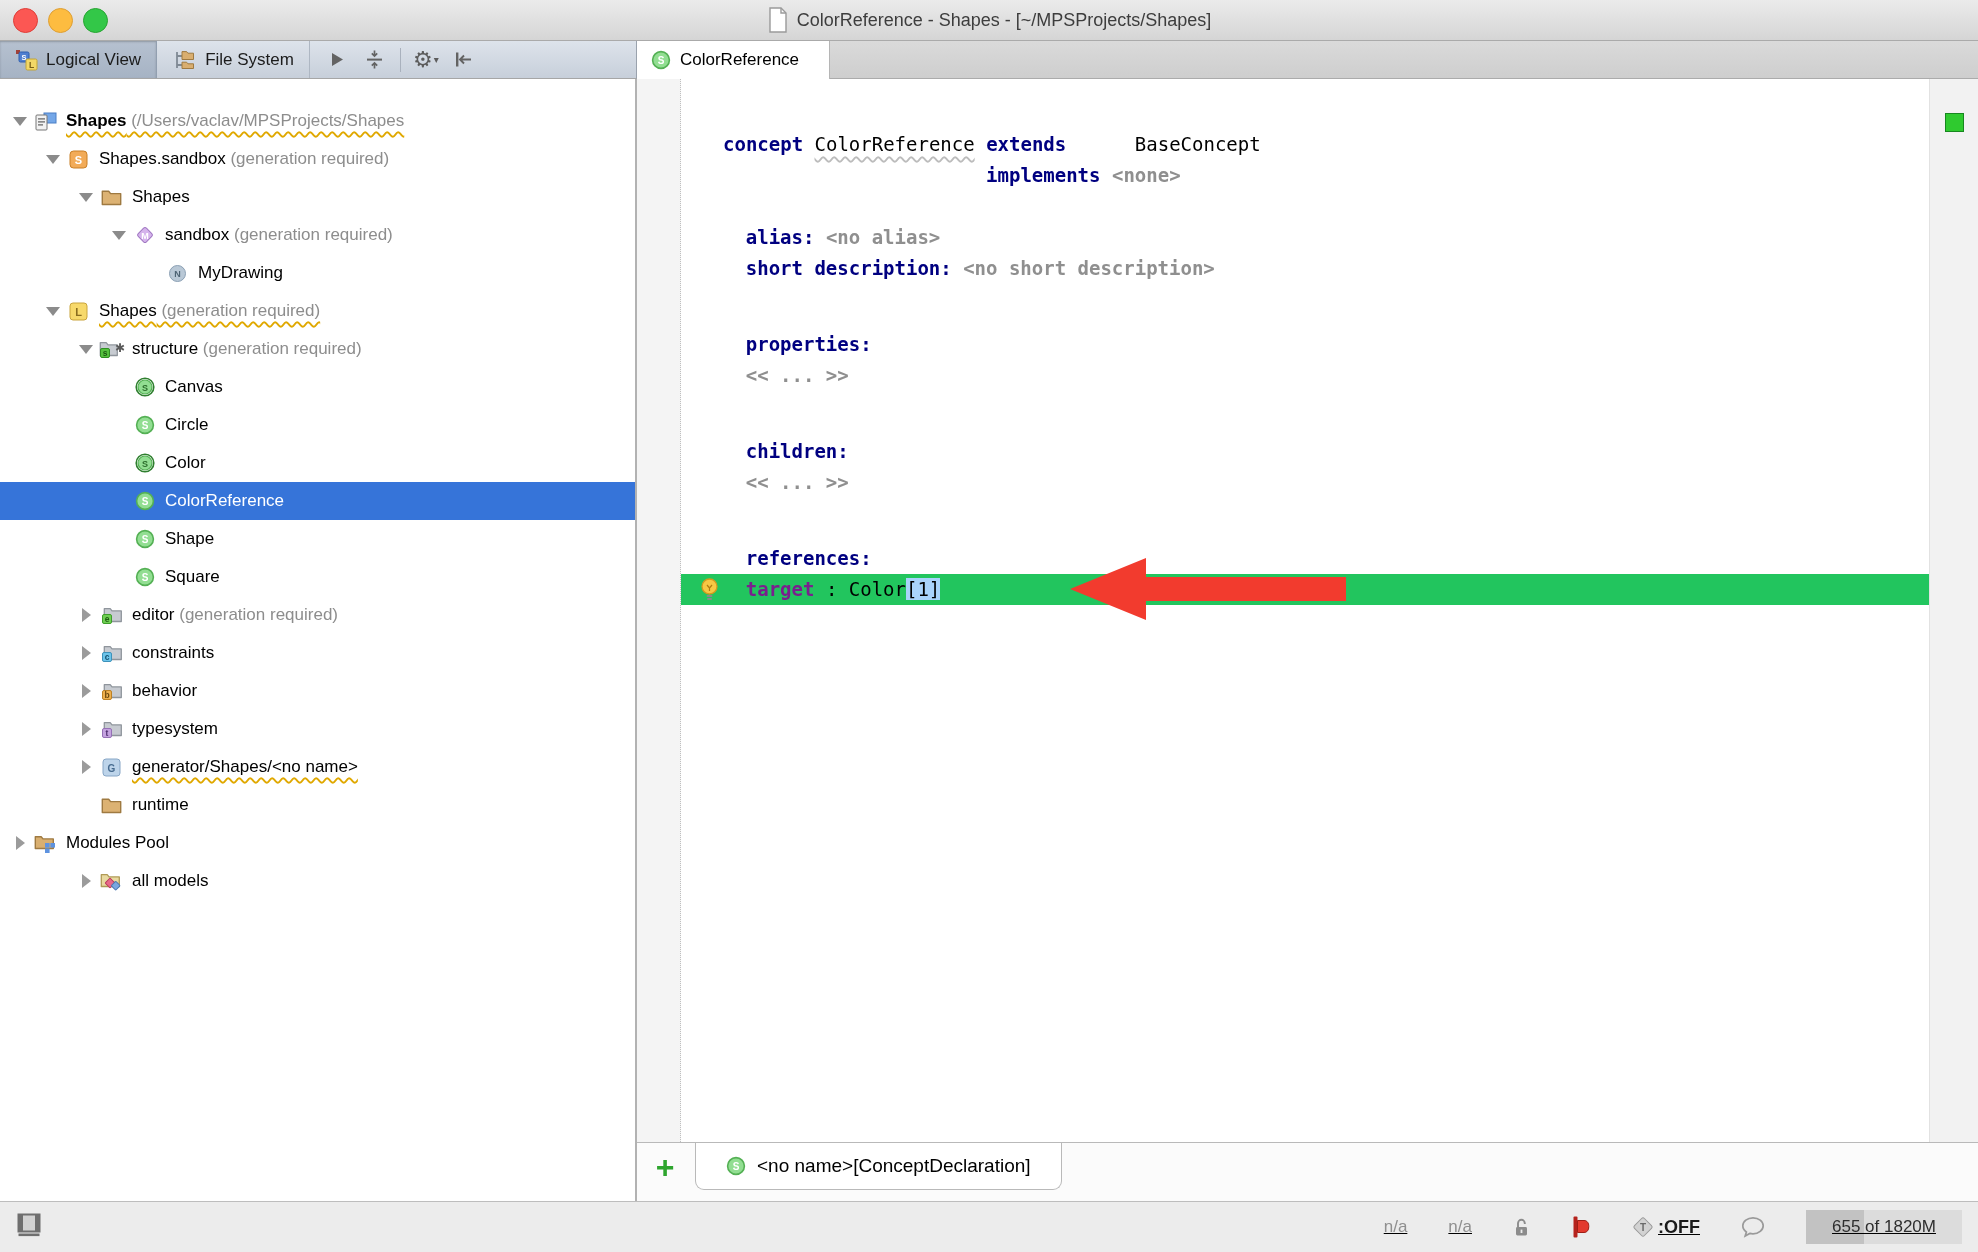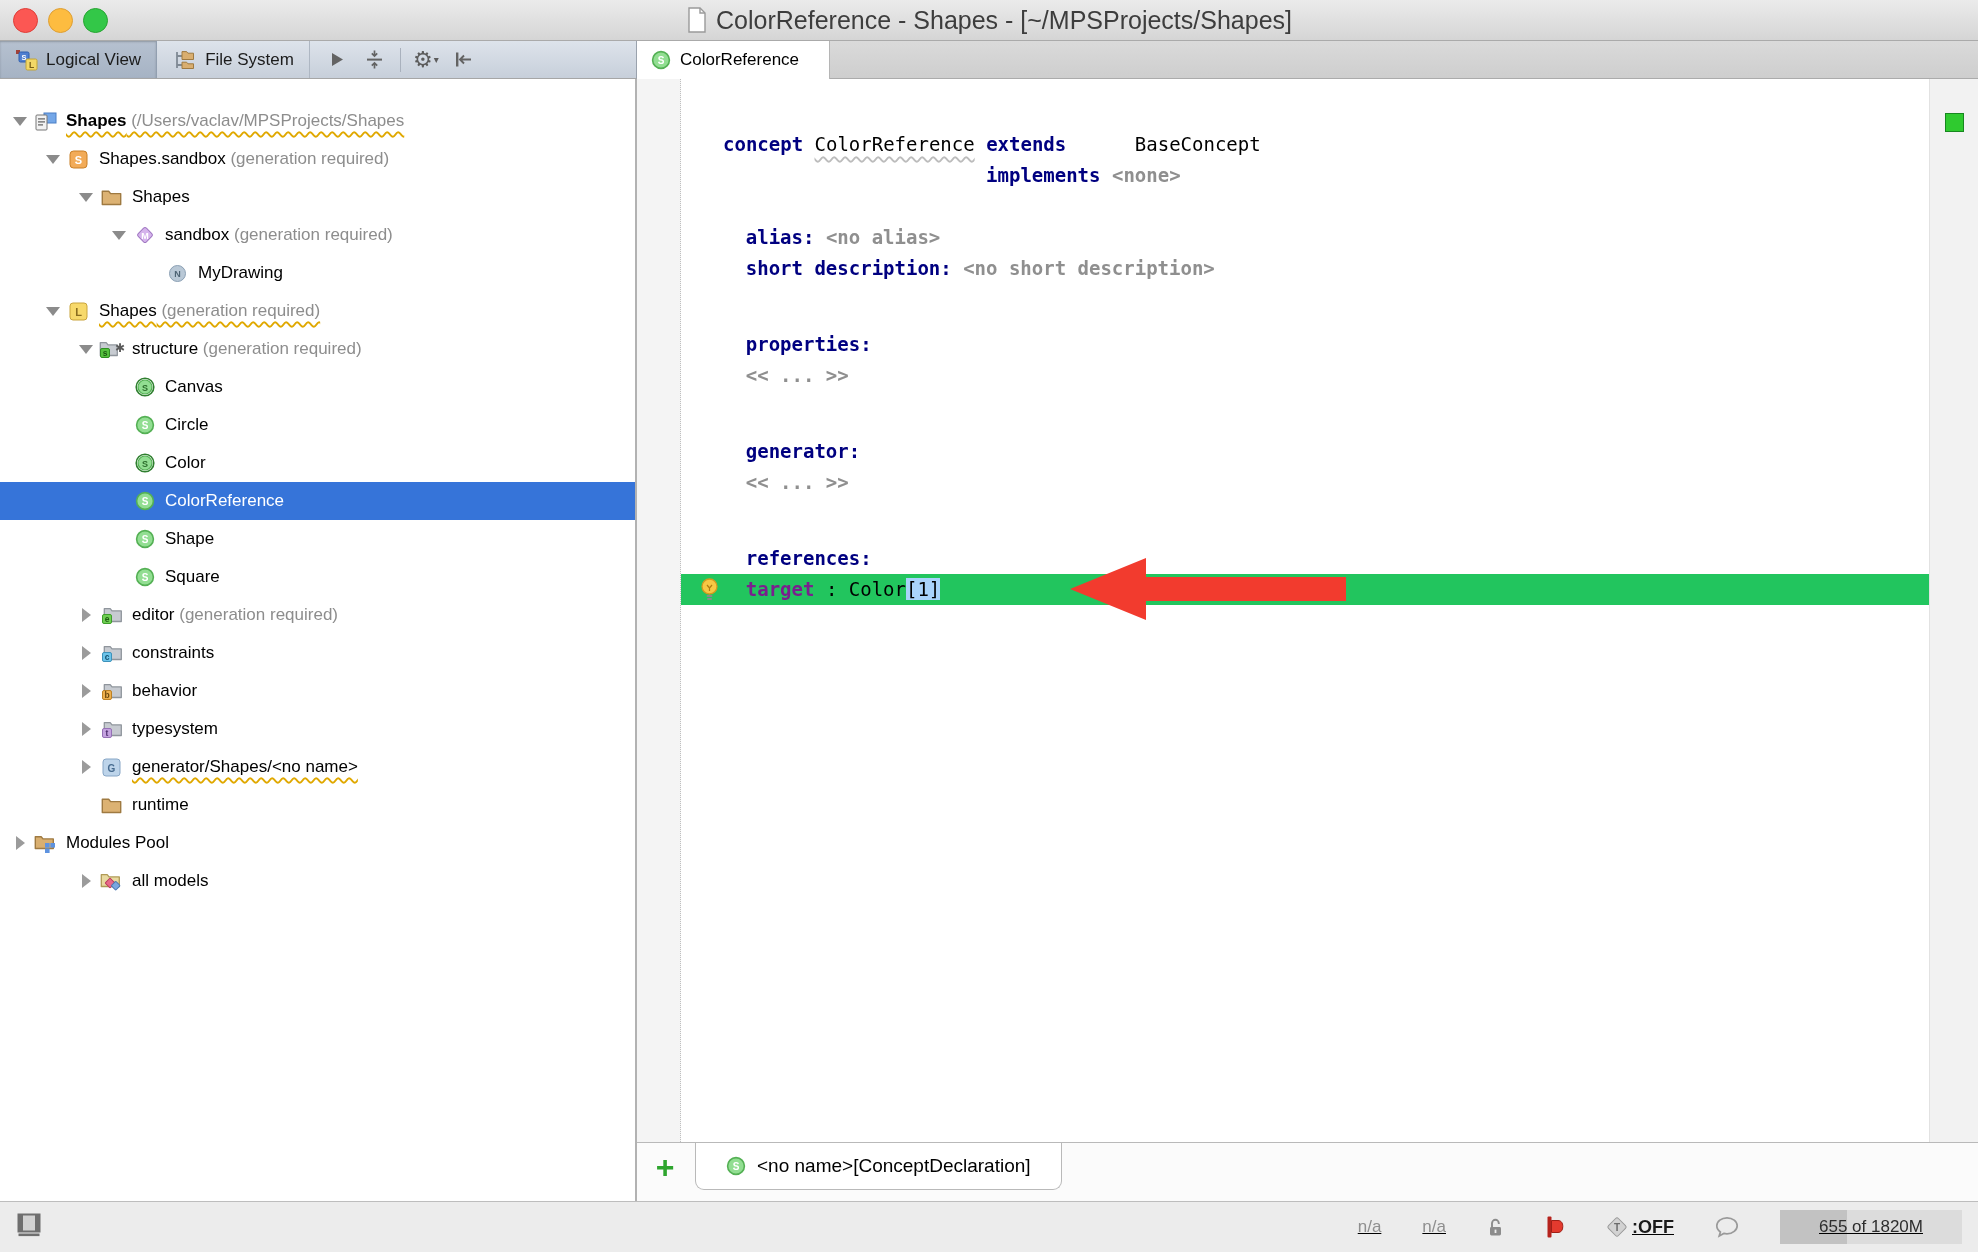--- a/index.html
+++ b/index.html
@@ -7,21 +7,21 @@
        font-family:"Liberation Sans",sans-serif;background:#fff;color:#000;}
 
   
   .titlebar{height:40px;background:linear-gradient(#ebebeb,#d5d5d5);
             border-bottom:1px solid #aaa;position:relative;display:flex;align-items:center;}
   .traffic{display:flex;gap:10px;margin-left:13px;}
   .tl{width:23px;height:23px;border-radius:50%;}
   .tl.red{background:#fc5753;border:1px solid #df3e38;}
   .tl.yellow{background:#fdbc40;border:1px solid #de9f34;}
   .tl.green{background:#33c748;border:1px solid #27a532;}
-  .win-title{position:absolute;left:0;right:0;text-align:center;font-size:25px;color:#3d3d3d;
+  .win-title{position:absolute;left:0;right:0;text-align:center;font-size:18px;color:#3d3d3d;
              display:flex;justify-content:center;align-items:center;gap:9px;}
 
   
   .header-row{height:38px;display:flex;}
   .tw-header{width:637px;box-sizing:border-box;background:linear-gradient(#dde3eb,#c7cfda);
              border-bottom:1px solid #a6a6a6;border-right:1px solid #9aa2ad;
              display:flex;align-items:stretch;}
   .tw-tab{display:flex;align-items:center;gap:7px;padding:0 15px;font-size:17px;color:#1c1c1c;cursor:default;}
   .tw-tab.active{background:linear-gradient(#b6c1d0,#a6b3c4);border-right:1px solid #929fb0;box-shadow:inset 0 1px 2px rgba(0,0,0,.22);}
   .tw-tab.inactive{border-right:1px solid #aeb7c3;}
@@ -78,21 +78,21 @@
   .node-tab{height:47px;box-sizing:border-box;background:#fff;border:1px solid #b9b9b9;border-top:none;
             border-radius:0 0 9px 9px;display:flex;align-items:center;gap:11px;padding:0 30px;
             font-size:19px;margin-left:12px;}
 
   
   .statusbar{height:51px;box-sizing:border-box;background:#ececec;border-top:1px solid #bdbdbd;
              display:flex;align-items:center;justify-content:space-between;padding:0 16px;font-size:17px;}
   .sb-right{display:flex;align-items:center;gap:41px;text-decoration:underline;}
   .sb-text{color:#8f8f8f;}
   .sb-iconline{display:flex;align-items:center;gap:3px;color:#1a1a1a;font-size:18px;font-weight:bold;}
-  .memory{position:relative;width:182px;height:34px;background:#dcdcdc;display:flex;align-items:center;justify-content:center;
+  .memory{position:relative;width:156px;height:34px;background:#dcdcdc;display:flex;align-items:center;justify-content:center;
           color:#2e2e2e;font-size:17px;overflow:hidden;}
   .memory .used{position:absolute;left:0;top:0;bottom:0;background:#c2c2c2;}
   .memory .mtext{position:relative;}
   .svg-icon{display:inline-flex;align-items:center;justify-content:center;}
 </style>
 </head>
 <body>
 
 <div class="titlebar">
   <div class="traffic">
@@ -436,21 +436,21 @@
       <div class="code" id="code-lines">
           <div class="code-line"><span class="s-kw">concept </span><span class="s-err">ColorReference</span><span class="s-p"> </span><span class="s-kw">extends</span><span class="s-p">      </span><span class="s-p">BaseConcept</span></div>
           <div class="code-line"><span class="s-p">                       </span><span class="s-kw">implements</span><span class="s-p"> </span><span class="s-gray">&lt;none&gt;</span></div>
           <div class="code-line"></div>
           <div class="code-line" style="padding-left: 64.8px;"><span class="s-kw">alias: </span><span class="s-gray">&lt;no alias&gt;</span></div>
           <div class="code-line" style="padding-left: 64.8px;"><span class="s-kw">short description: </span><span class="s-gray">&lt;no short description&gt;</span></div>
           <div class="code-line"></div>
           <div class="code-line gap" style="padding-left: 64.8px;"><span class="s-kw">properties:</span></div>
           <div class="code-line" style="padding-left: 64.8px;"><span class="s-gray">&lt;&lt; ... &gt;&gt;</span></div>
           <div class="code-line"></div>
-          <div class="code-line gap" style="padding-left: 64.8px;"><span class="s-kw">generator:</span></div>
+          <div class="code-line gap" style="padding-left: 64.8px;"><span class="s-kw">children:</span></div>
           <div class="code-line" style="padding-left: 64.8px;"><span class="s-gray">&lt;&lt; ... &gt;&gt;</span></div>
           <div class="code-line"></div>
           <div class="code-line gap" style="padding-left: 64.8px;"><span class="s-kw">references:</span></div>
           <div class="code-line highlight" style="padding-left: 64.8px;"><span class="s-ref">target </span><span class="s-p">: </span><span class="s-p">Color</span><span class="s-sel">[1]</span><span class="bulb-holder svg-icon"><svg width="21" height="25" viewBox="0 0 21 25">
                 <circle cx="10.5" cy="9.5" r="7.5" fill="#f6c844" stroke="#d49a1e" stroke-width="1.3"></circle>
                 <path d="M8 8l2.5 3 2.5-3M10.5 11v3" stroke="#b07c10" stroke-width="1.2" fill="none"></path>
                 <rect x="7.5" y="18" width="6" height="2" rx="1" fill="#8a8a8a"></rect>
                 <rect x="8" y="21" width="5" height="2" rx="1" fill="#8a8a8a"></rect>
               </svg></span><span class="arrow-overlay"><svg width="290" height="70" viewBox="0 0 290 70">
                 <path d="M6 35L82 4v19h200v24H82v19z" fill="#f23b2e"></path>

